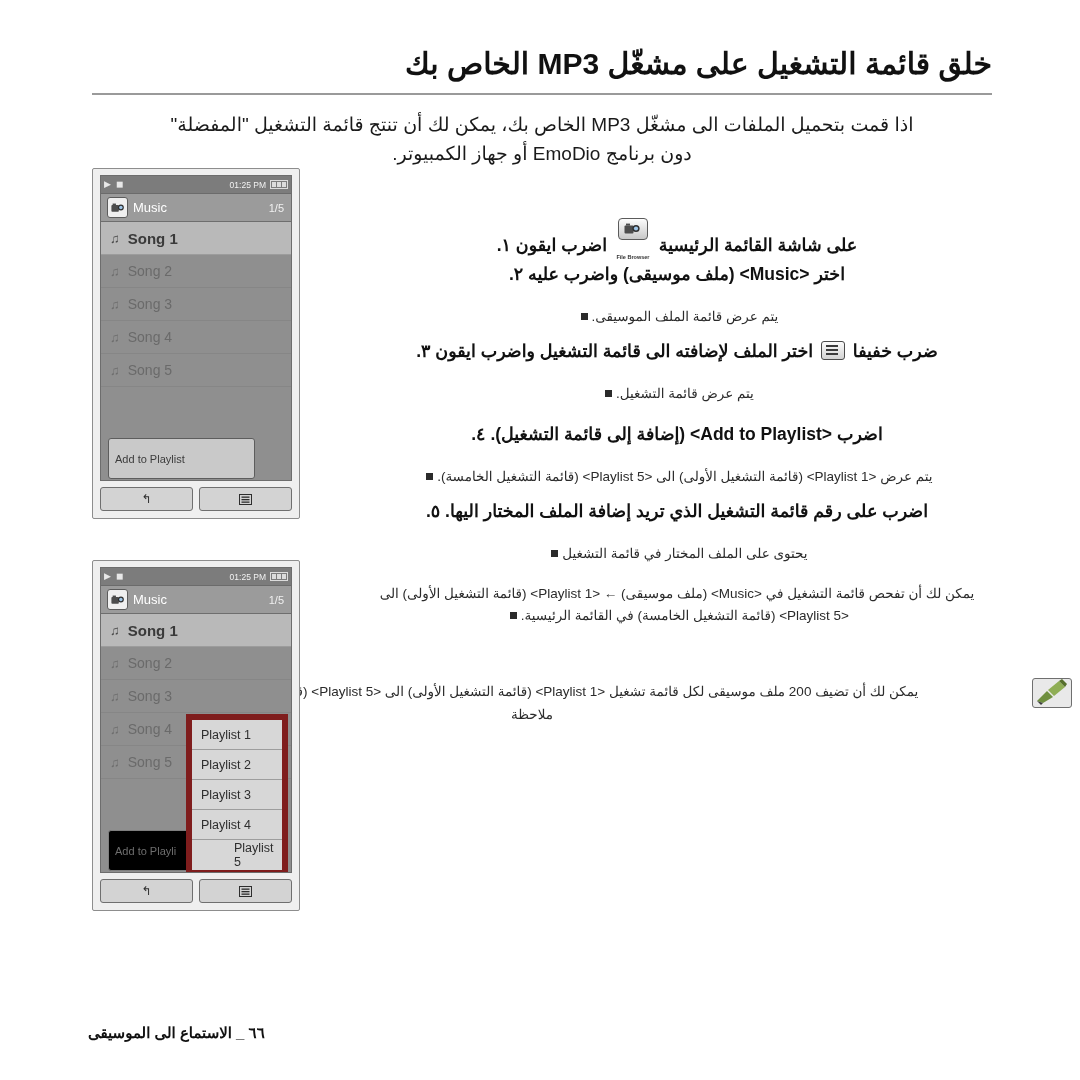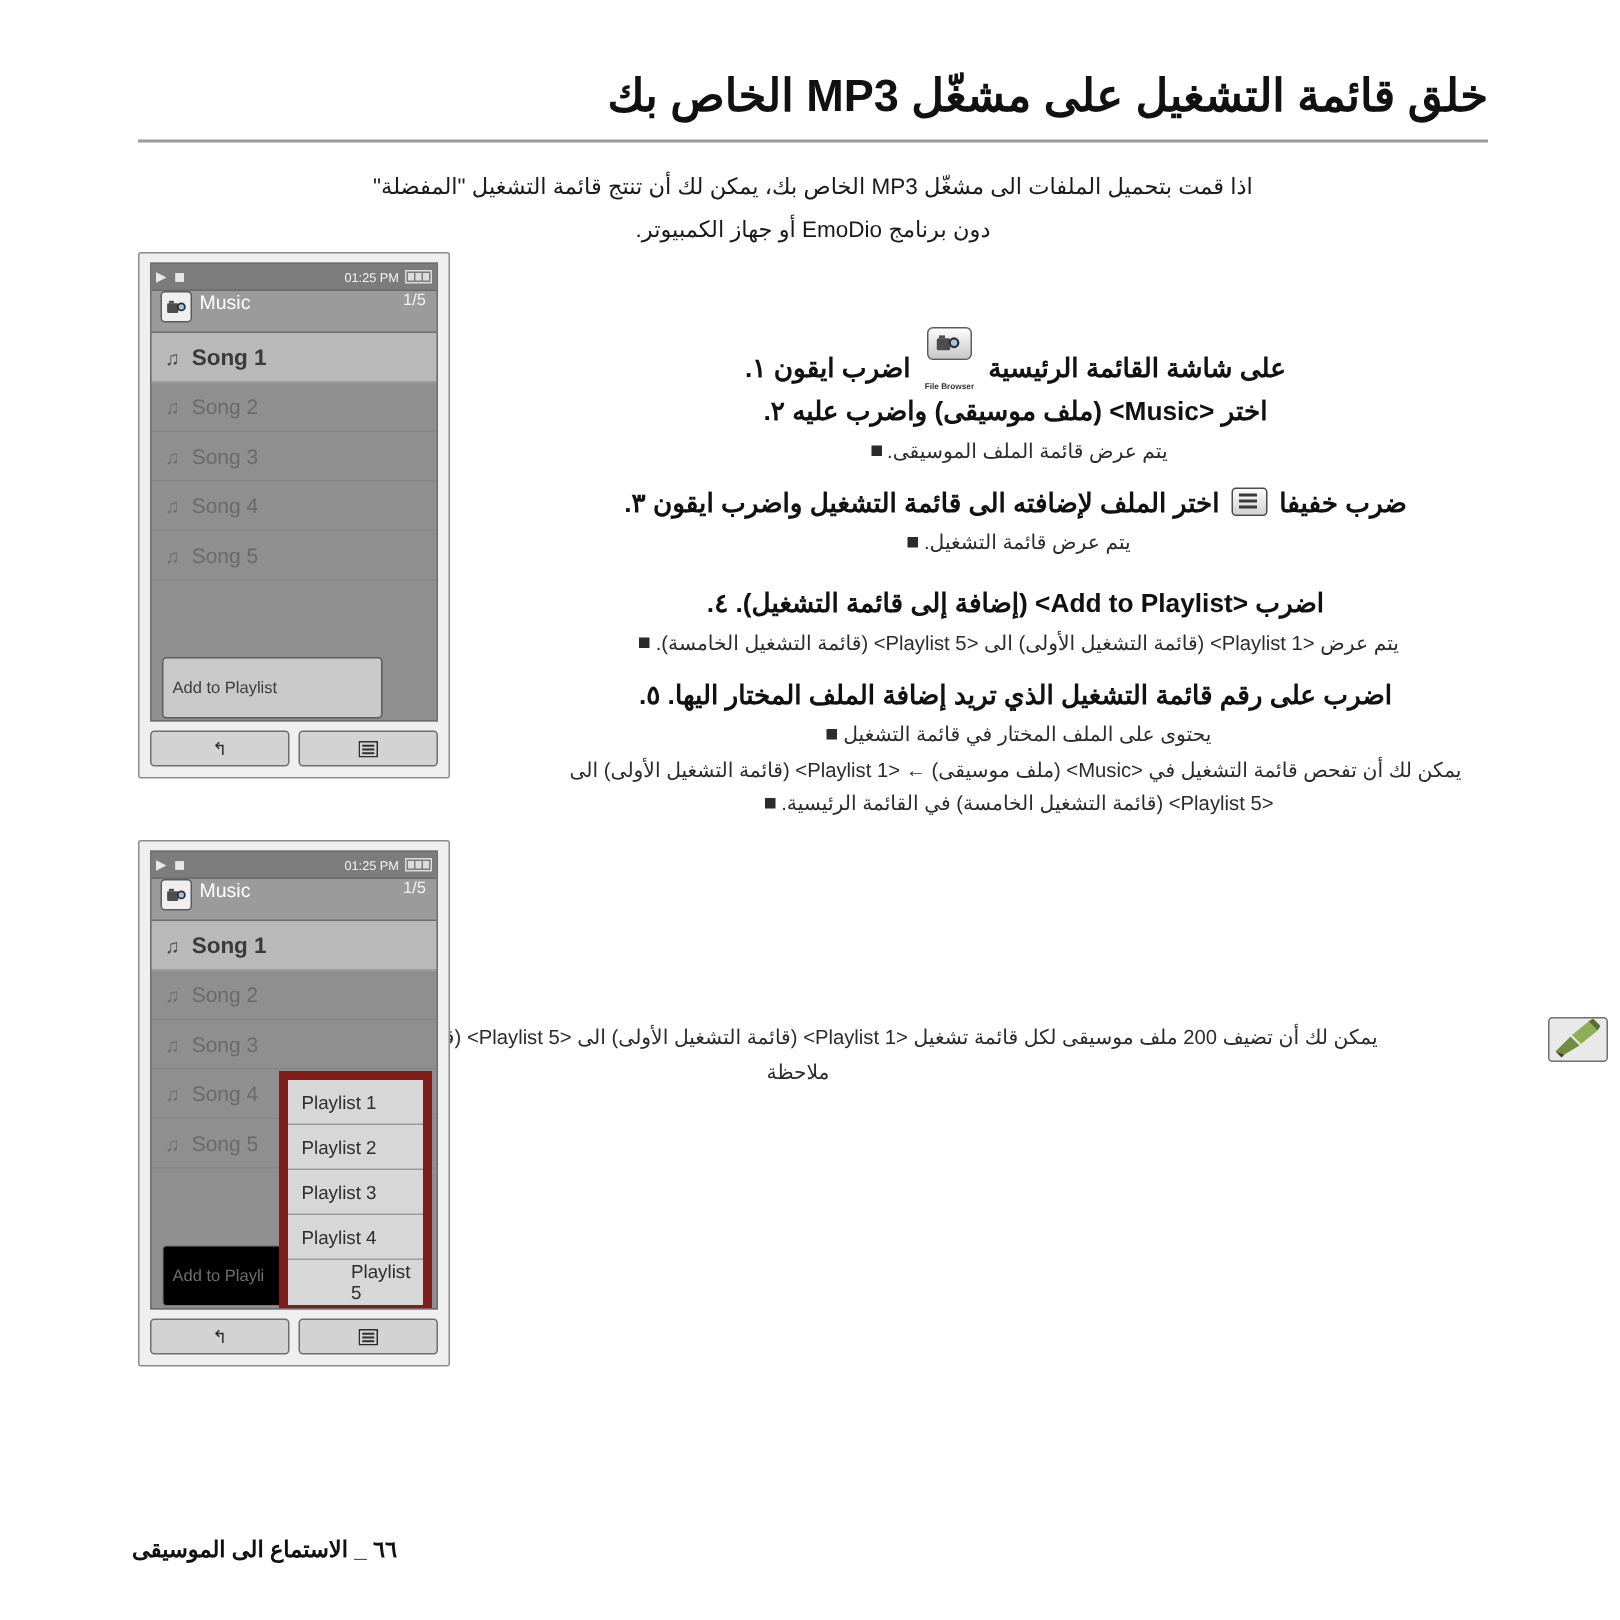--- a/index.html
+++ b/index.html
@@ -45,21 +45,21 @@
   }
 
   
   .intro {
     position: absolute;
     top: 110px;
     right: 88px;
     width: 900px;
     text-align: center;
     direction: rtl;
-    font-size: 15px;
+    font-size: 19px;
     line-height: 29px;
     color: #1a1a1a;
   }
 
   
   .steps {
     position: absolute;
     top: 218px;
     right: 88px;
     width: 630px;
@@ -72,21 +72,21 @@
     line-height: 27px;
     color: #111;
     margin-top: 2px;
   }
   .step.first { margin-top: 0; }
   .sub {
     font-size: 13.5px;
     line-height: 22px;
     color: #2b2b2b;
     font-weight: normal;
-    margin-top: 2px;
+    margin-top: 18px;
   }
   .sub .bullet {
     display: inline-block;
     width: 7px;
     height: 7px;
     background: #2b2b2b;
     margin-left: 5px;
     vertical-align: 1px;
   }
   .spacer8 { height: 8px; }
@@ -193,20 +193,21 @@
     gap: 1px;
   }
   .sb-batt i { flex: 1; height: 100%; background: #dcdcdc; display: block; }
 
   
   .titlerow {
     height: 28px;
     background: #9b9b9b;
     border-bottom: 1px solid #6e6e6e;
     display: flex;
+    align-items: center;
     padding: 0 6px;
     box-sizing: border-box;
     position: relative;
   }
   .titlerow .tr-icon {
     width: 19px; height: 19px;
     border-radius: 3px;
     background: #efefef;
     border: 1px solid #5c5c5c;
     display: flex; align-items: center; justify-content: center;

